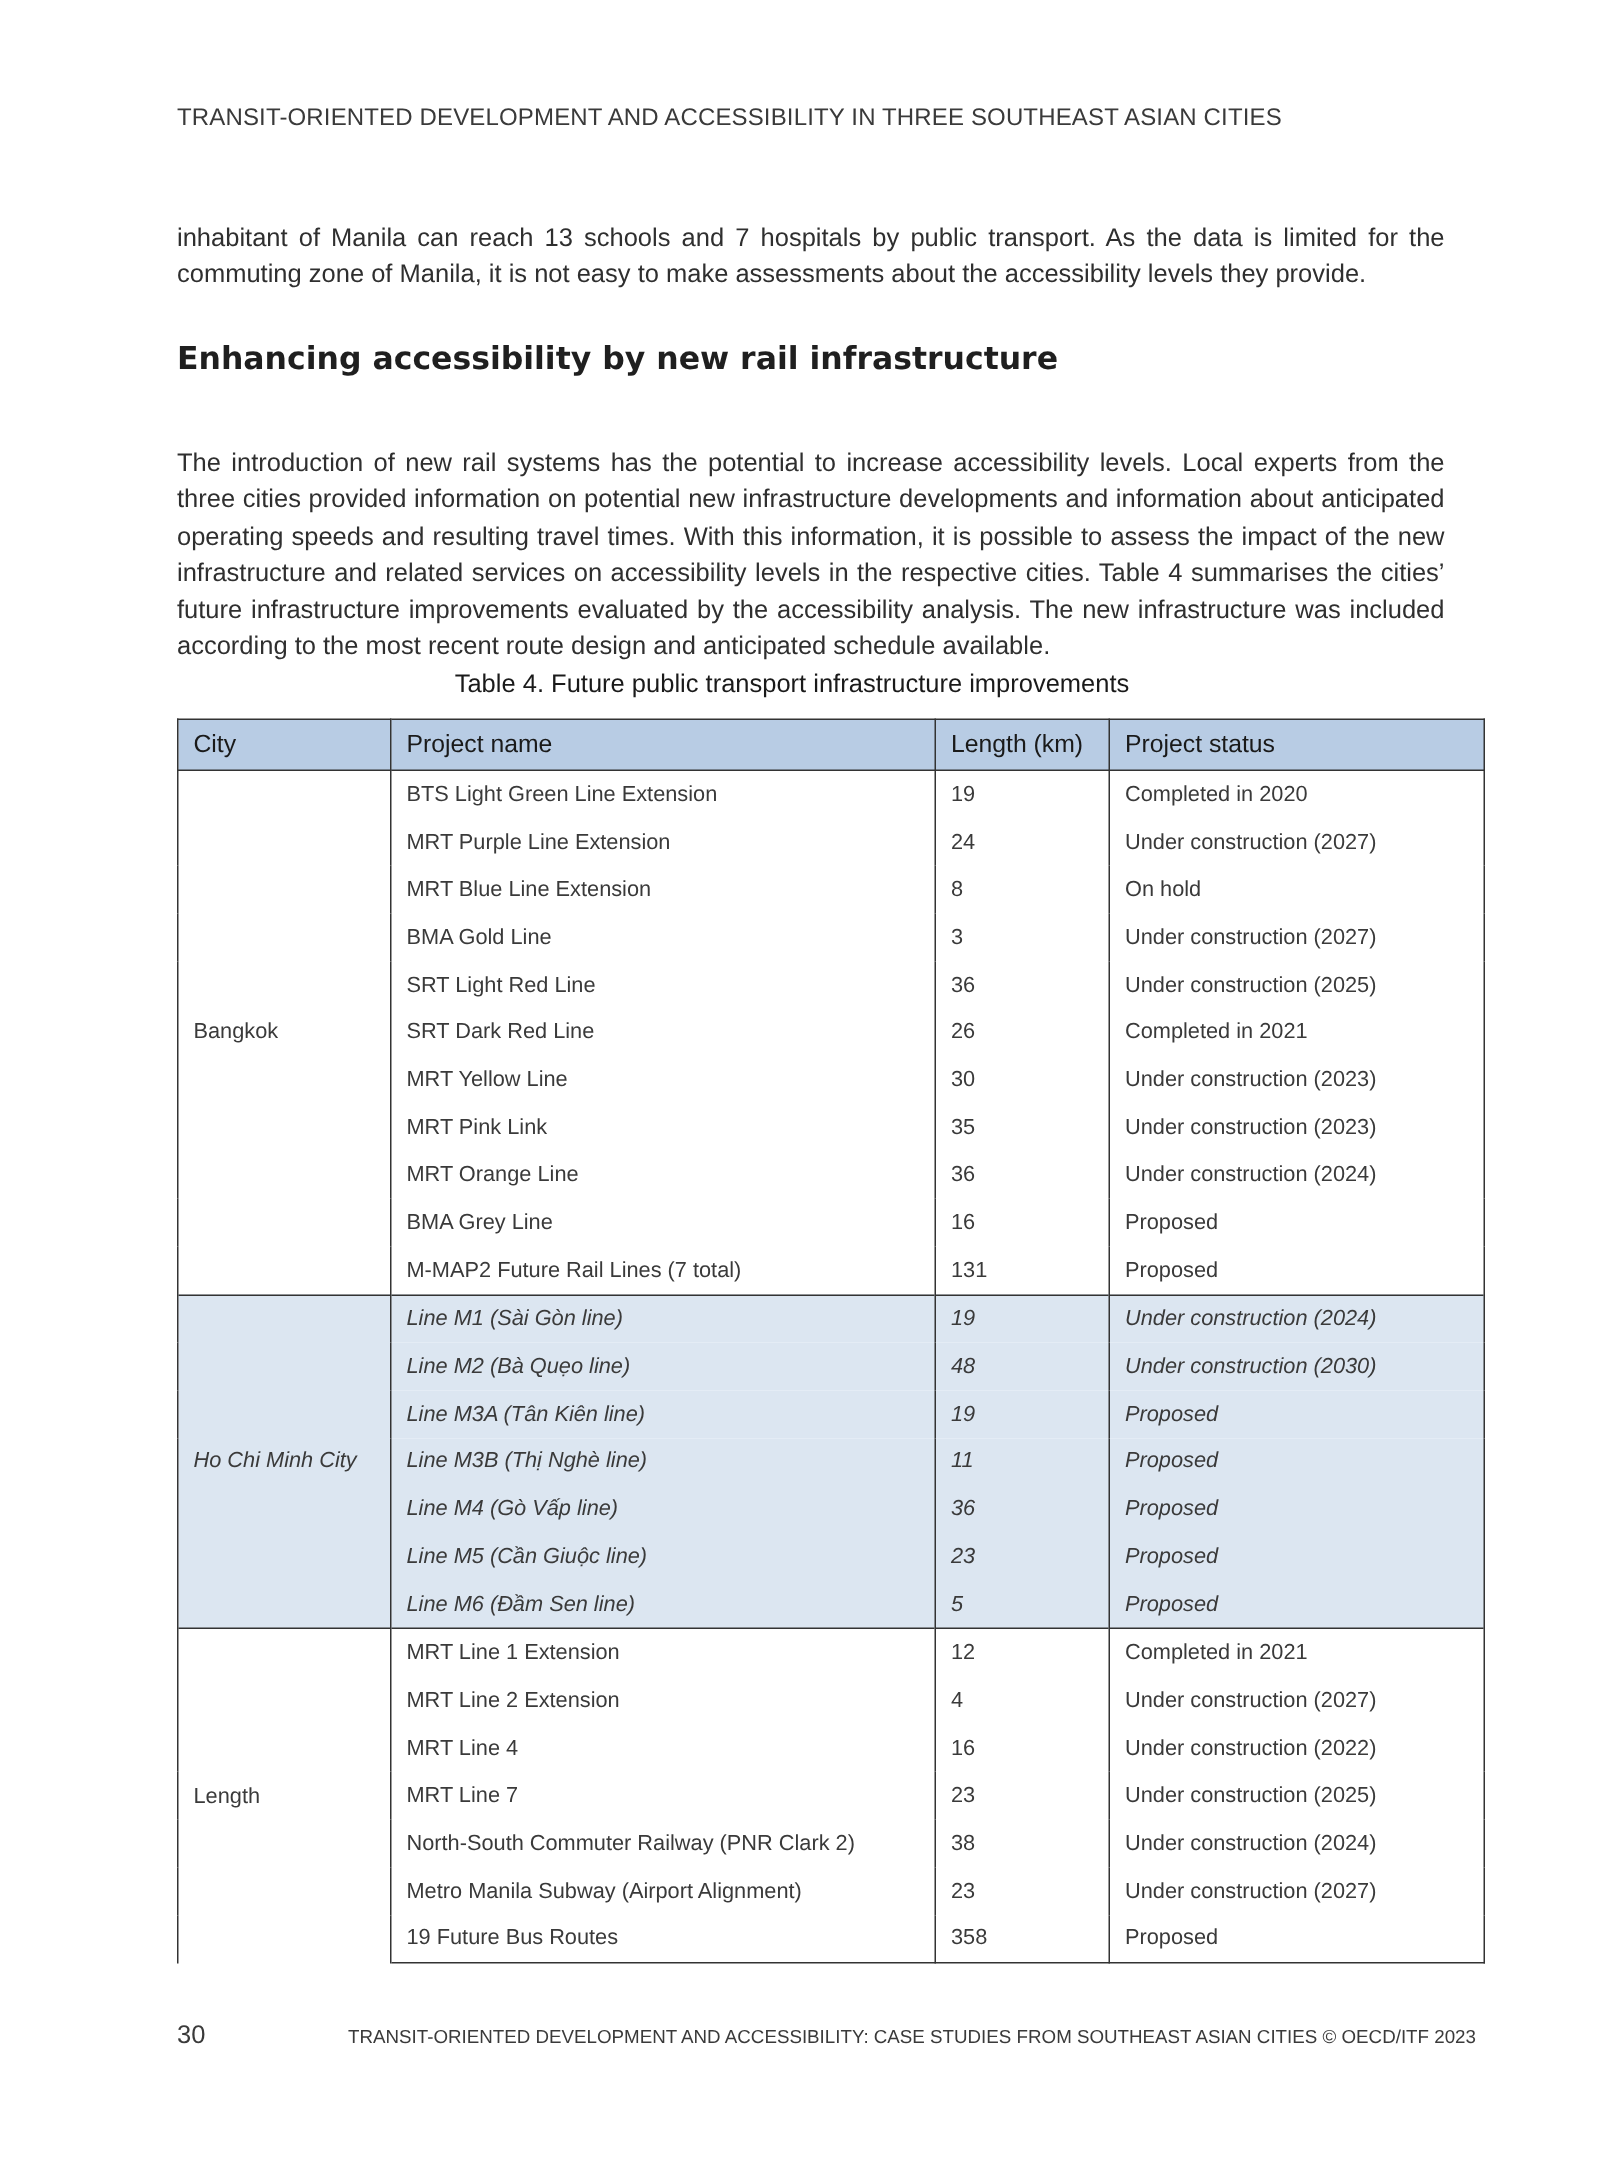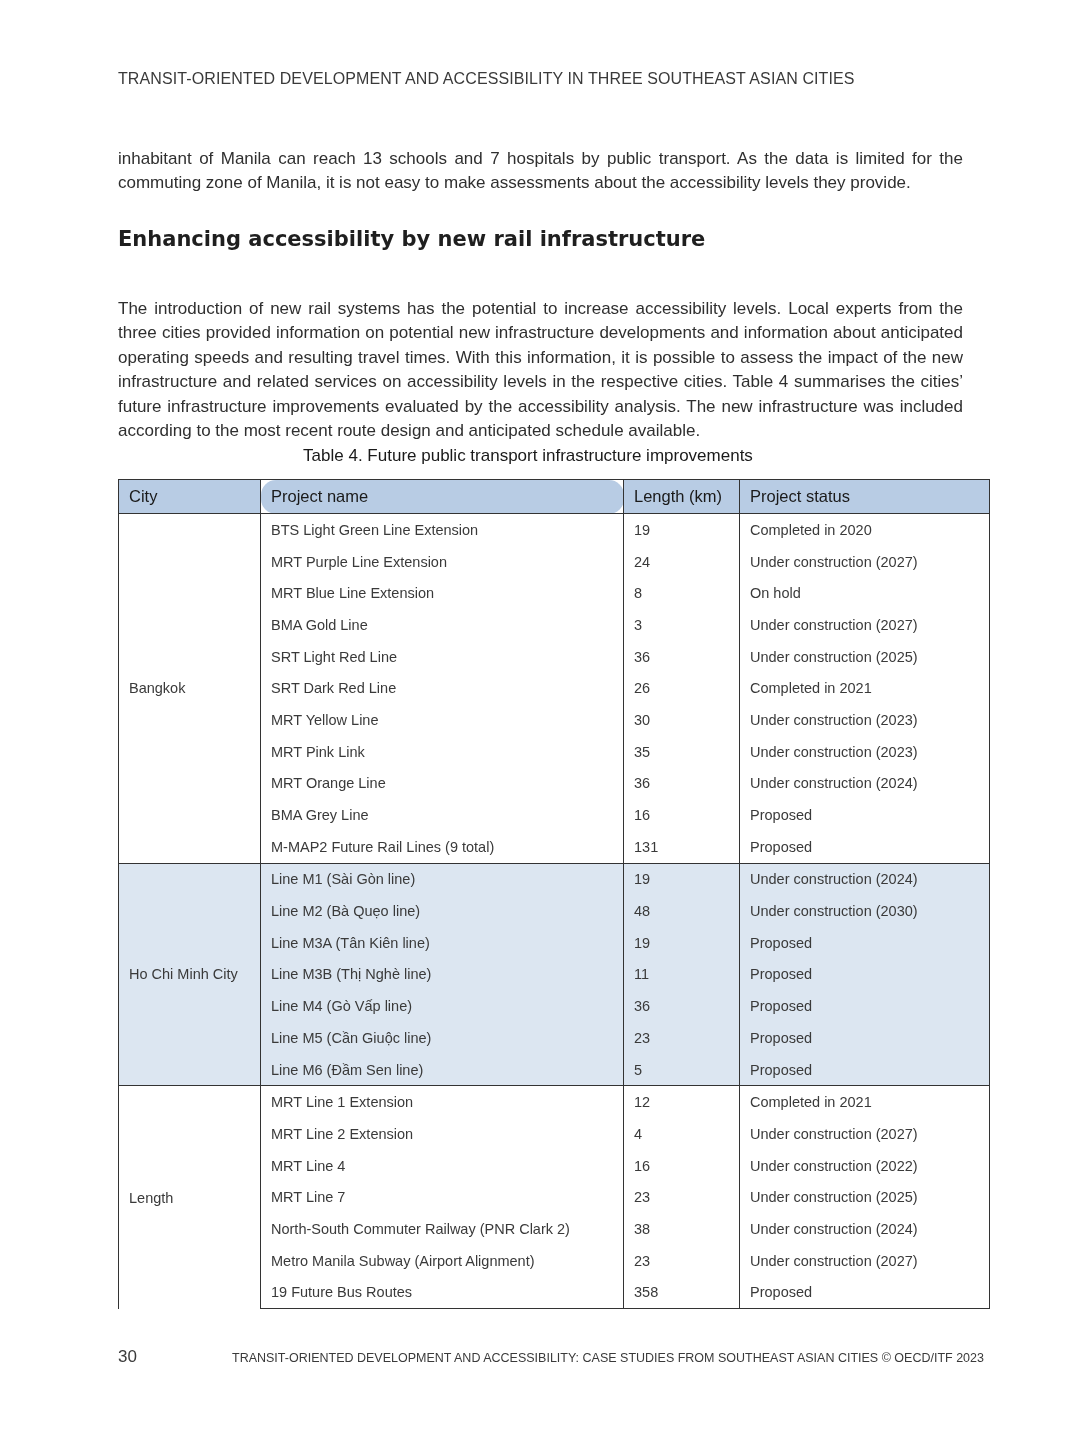--- a/index.html
+++ b/index.html
@@ -11,23 +11,23 @@
     .section-title { position: absolute; left: 118px; top: 227px; font-family: "DejaVu Sans", sans-serif; font-weight: bold; font-size: 21px; color: #1f1f1f; }
     .caption { position: absolute; left: 0; width: 1056px; top: 446px; text-align: center; font-size: 17px; color: #1a1a1a; }
     table { position: absolute; left: 118px; top: 479px; width: 872px; border-collapse: collapse; font-size: 14.5px; color: #3a3a3a; }
     th { background: #b8cce4; text-align: left; font-weight: normal; font-size: 16.5px; color: #1a1a1a; padding: 3px 10px; height: 27px; border: 1.5px solid #333; }
     td { padding: 0 10px; height: 31.7px; vertical-align: middle; }
     td.city { border-left: 1.5px solid #333; border-right: 1.5px solid #333; }
     td.col-name { border-right: 1.5px solid #333; margin-top: 16px; }
     td.col-len { border-right: 1.5px solid #333; }
     td.col-status { border-right: 1.5px solid #333; }
     tr.group-start td { border-top: 1.5px solid #333; }
-    tbody.shaded td { background: #dce6f1; }
+    tbody.shaded td { background: #dce6f1; font-style: italic; }
     tbody:last-child tr:last-child td { border-bottom: 1.5px solid #333; }
-    .c1 { width: 121px; } .c2 { width: 342px; border-radius: 15px; } .c3 { width: 95px; }
+    .c1 { width: 121px; } .c2 { width: 342px; } .c3 { width: 95px; }
     .page-num { position: absolute; left: 118px; top: 1347px; font-size: 17px; color: #3a3a3a; }
     .footer { position: absolute; left: 232px; top: 1351px; font-size: 12.5px; color: #3a3a3a; }
   </style>
 </head>
 <body>
 
 <div class="running-head">TRANSIT-ORIENTED DEVELOPMENT AND ACCESSIBILITY IN THREE SOUTHEAST ASIAN CITIES</div>
 <div class="para p1">inhabitant of Manila can reach 13 schools and 7 hospitals by public transport. As the data is limited for the commuting zone of Manila, it is not easy to make assessments about the accessibility levels they provide.</div>
 <div class="section-title">Enhancing accessibility by new rail infrastructure</div>
 <div class="para p2">The introduction of new rail systems has the potential to increase accessibility levels. Local experts from the three cities provided information on potential new infrastructure developments and information about anticipated operating speeds and resulting travel times. With this information, it is possible to assess the impact of the new infrastructure and related services on accessibility levels in the respective cities. Table 4 summarises the cities’ future infrastructure improvements evaluated by the accessibility analysis. The new infrastructure was included according to the most recent route design and anticipated schedule available.</div>
@@ -88,21 +88,21 @@
         <td class="col-name">MRT Orange Line</td>
         <td class="col-len">36</td>
         <td class="col-status">Under construction (2024)</td>
       </tr>
       <tr>
         <td class="col-name">BMA Grey Line</td>
         <td class="col-len">16</td>
         <td class="col-status">Proposed</td>
       </tr>
       <tr>
-        <td class="col-name">M-MAP2 Future Rail Lines (9 total)</td>
+        <td class="col-name">M-MAP2 Future Rail Lines (7 total)</td>
         <td class="col-len">131</td>
         <td class="col-status">Proposed</td>
       </tr>
     </tbody>
   <tbody id="tbody-1" class="shaded">
       <tr class="group-start">
         <td class="city" rowspan="7">Ho Chi Minh City</td>
         <td class="col-name">Line M1 (Sài Gòn line)</td>
         <td class="col-len">19</td>
         <td class="col-status">Under construction (2024)</td>

